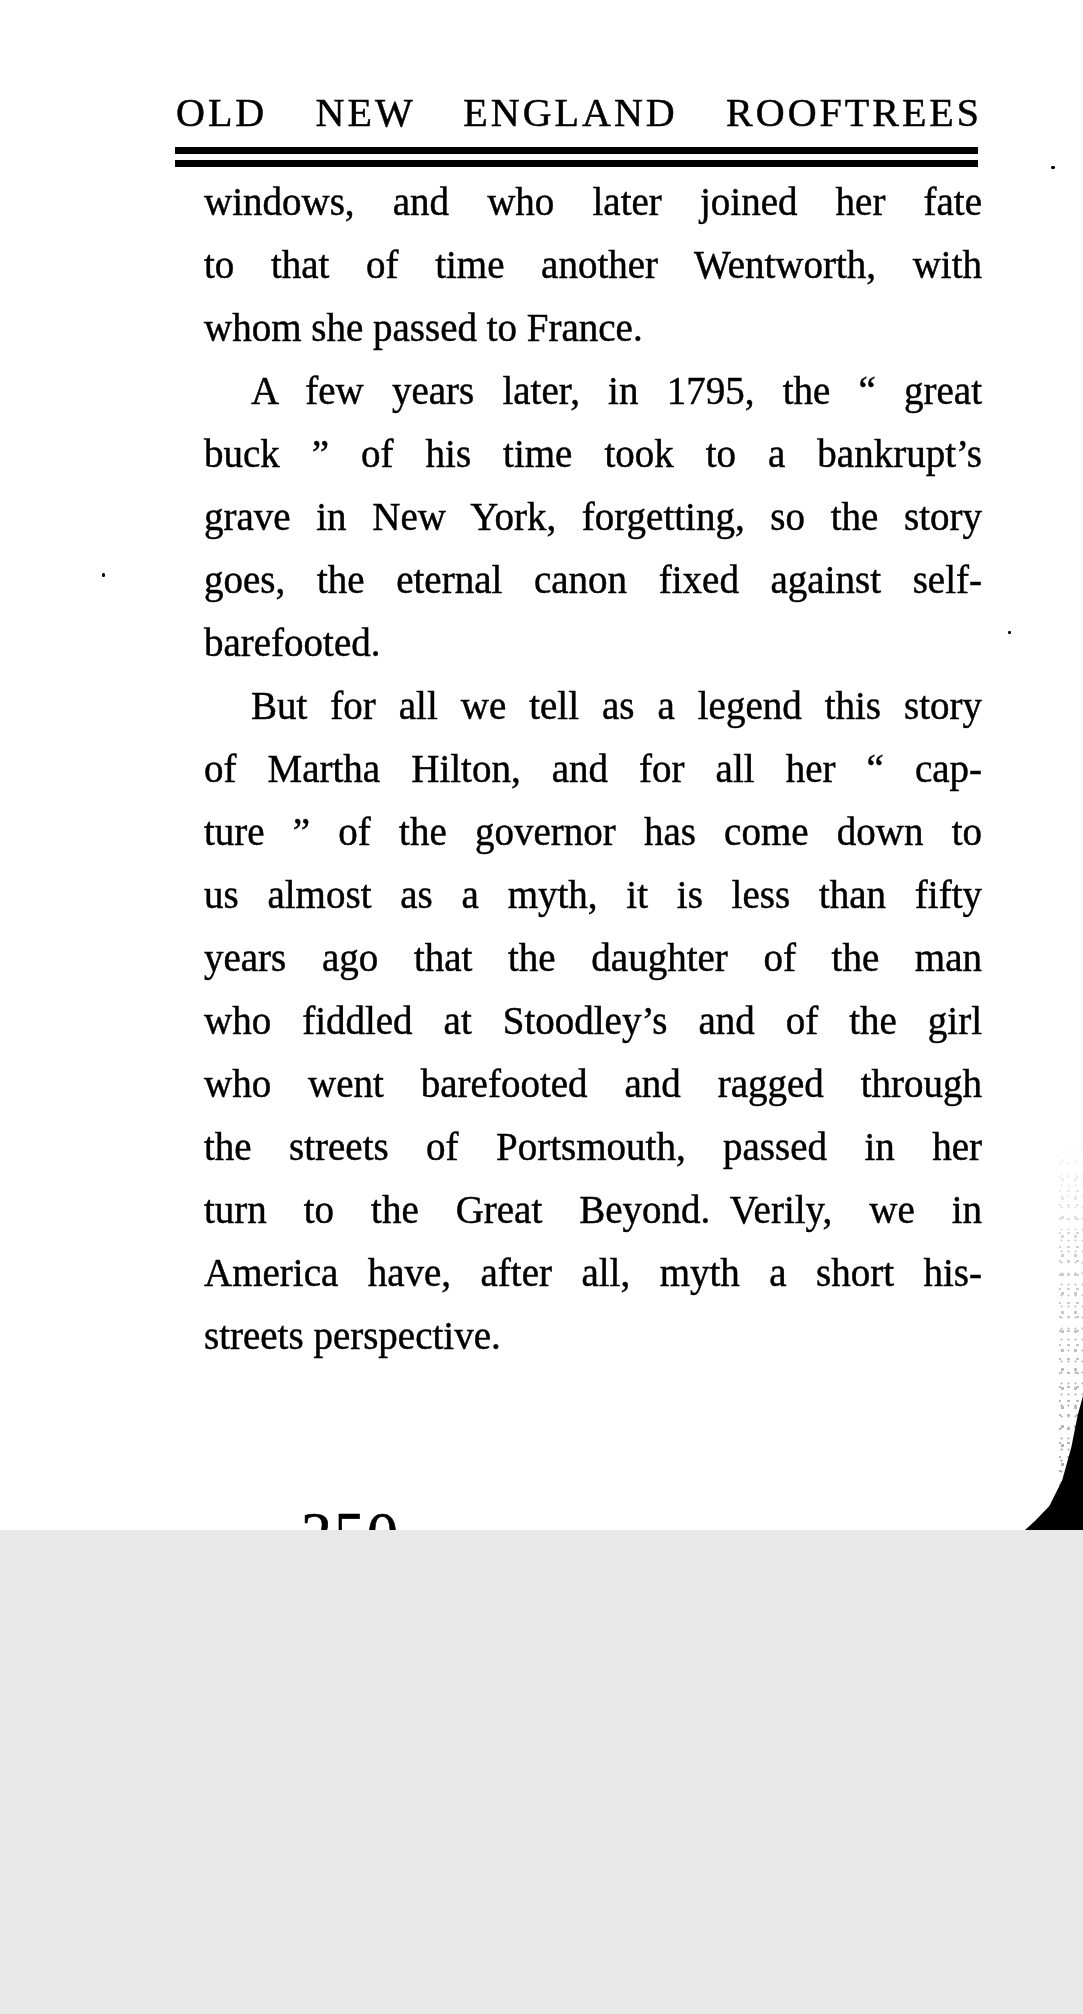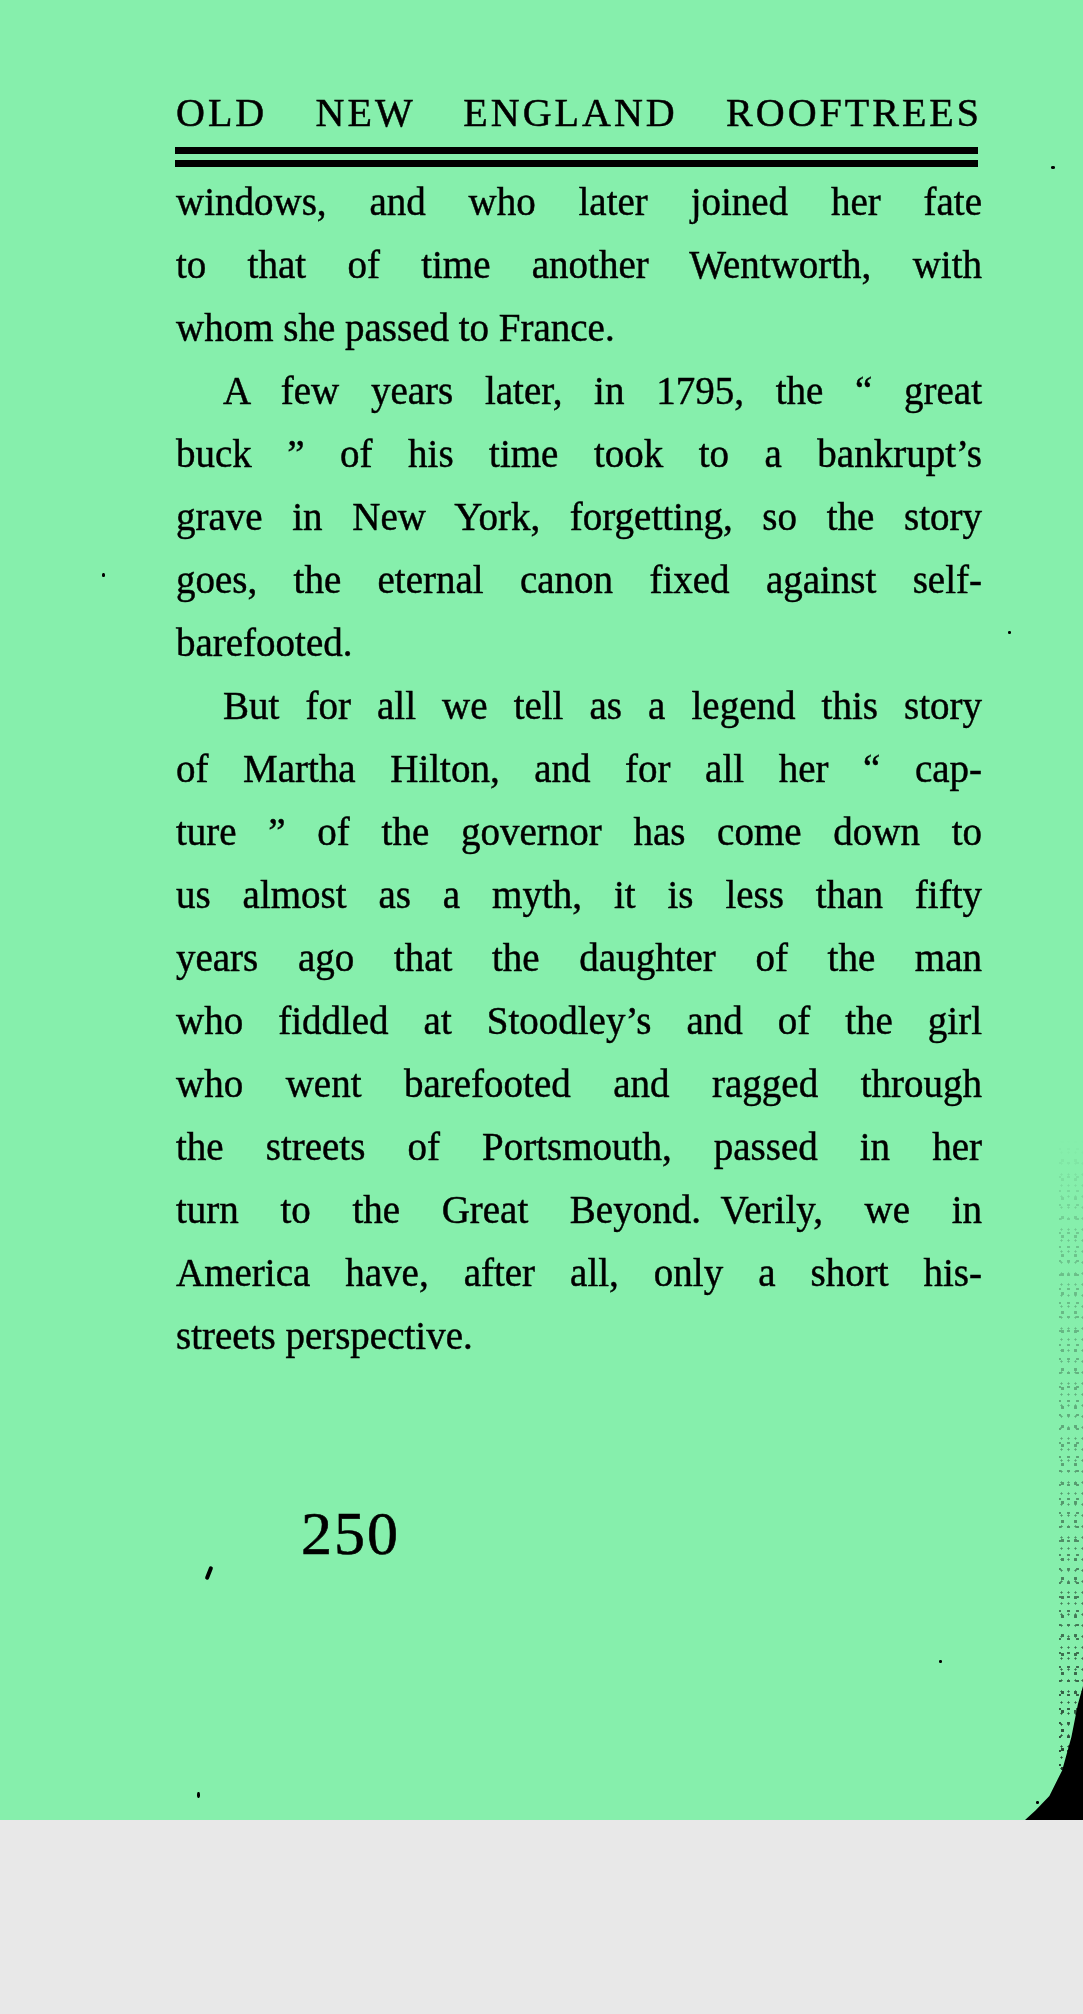--- a/index.html
+++ b/index.html
@@ -1,20 +1,20 @@
 <!DOCTYPE html>
 <html><head>
 <meta charset="utf-8">
 <style>
   html, body { margin: 0; padding: 0; background: #e8e8e8; }
   .page {
     position: relative;
     width: 1083px;
-    height: 1820px;
-    background: #86efac;
+    height: 1530px;
+    background: #ffffff;
     overflow: hidden;
     font-family: "Liberation Serif", "DejaVu Serif", serif;
     color: #000;
   }
 
   
   .running-head {
     position: absolute;
     left: 176px; top: 88px;
     width: 806px;
@@ -45,20 +45,21 @@
     left: 176px; top: 170px;
     width: 806px;
     font-size: 39px;
     line-height: 63px;
     -webkit-text-stroke: 0.45px #000;
   }
   .text-line {
     text-align: justify;
     text-align-last: justify;
     white-space: nowrap;
+    margin-left: 28px;
   }
   .text-line.indent { text-indent: 47px; }
   .text-line.flush { text-align: center; text-align-last: left; white-space: normal; }
 
   
   .page-number {
     position: absolute;
     left: 301px; top: 1498px;
     font-size: 62px;
     letter-spacing: 2px;
@@ -162,21 +163,21 @@
       <div class="text-line flush">barefooted.</div>
       <div class="text-line indent">But for all we tell as a legend this story</div>
       <div class="text-line">of Martha Hilton, and for all her “ cap-</div>
       <div class="text-line">ture ” of the governor has come down to</div>
       <div class="text-line">us almost as a myth, it is less than fifty</div>
       <div class="text-line">years ago that the daughter of the man</div>
       <div class="text-line">who fiddled at Stoodley’s and of the girl</div>
       <div class="text-line">who went barefooted and ragged through</div>
       <div class="text-line">the streets of Portsmouth, passed in her</div>
       <div class="text-line">turn to the Great Beyond. Verily, we in</div>
-      <div class="text-line">America have, after all, only a short his-</div>
+      <div class="text-line">America have, after all, myth a short his-</div>
       <div class="text-line flush">streets perspective.</div>
     </div>
 
   <div class="page-number">250</div>
 
   <div class="pen-slash"></div>
   <div class="speck speck-a"></div>
   <div class="speck speck-b"></div>
   <div class="speck speck-c"></div>
   <div class="speck speck-d"></div>

